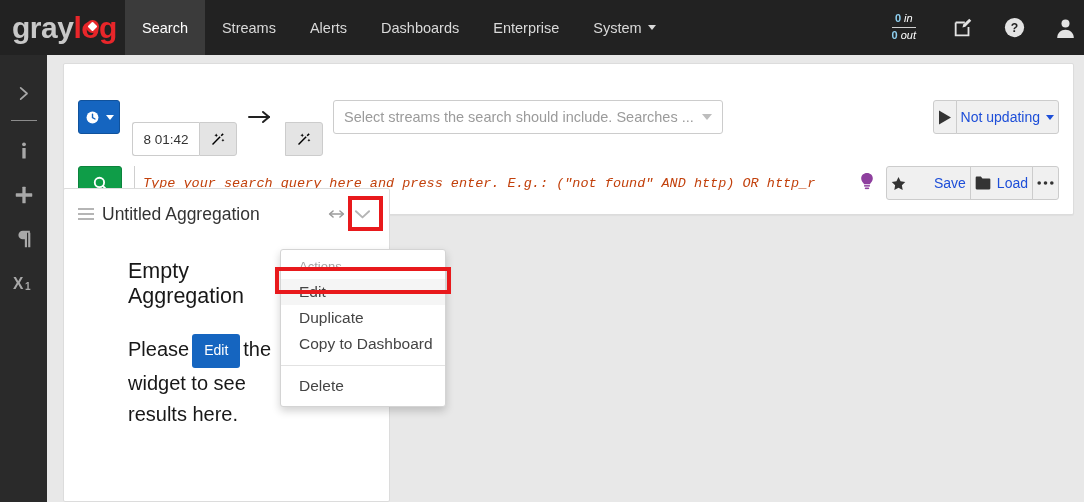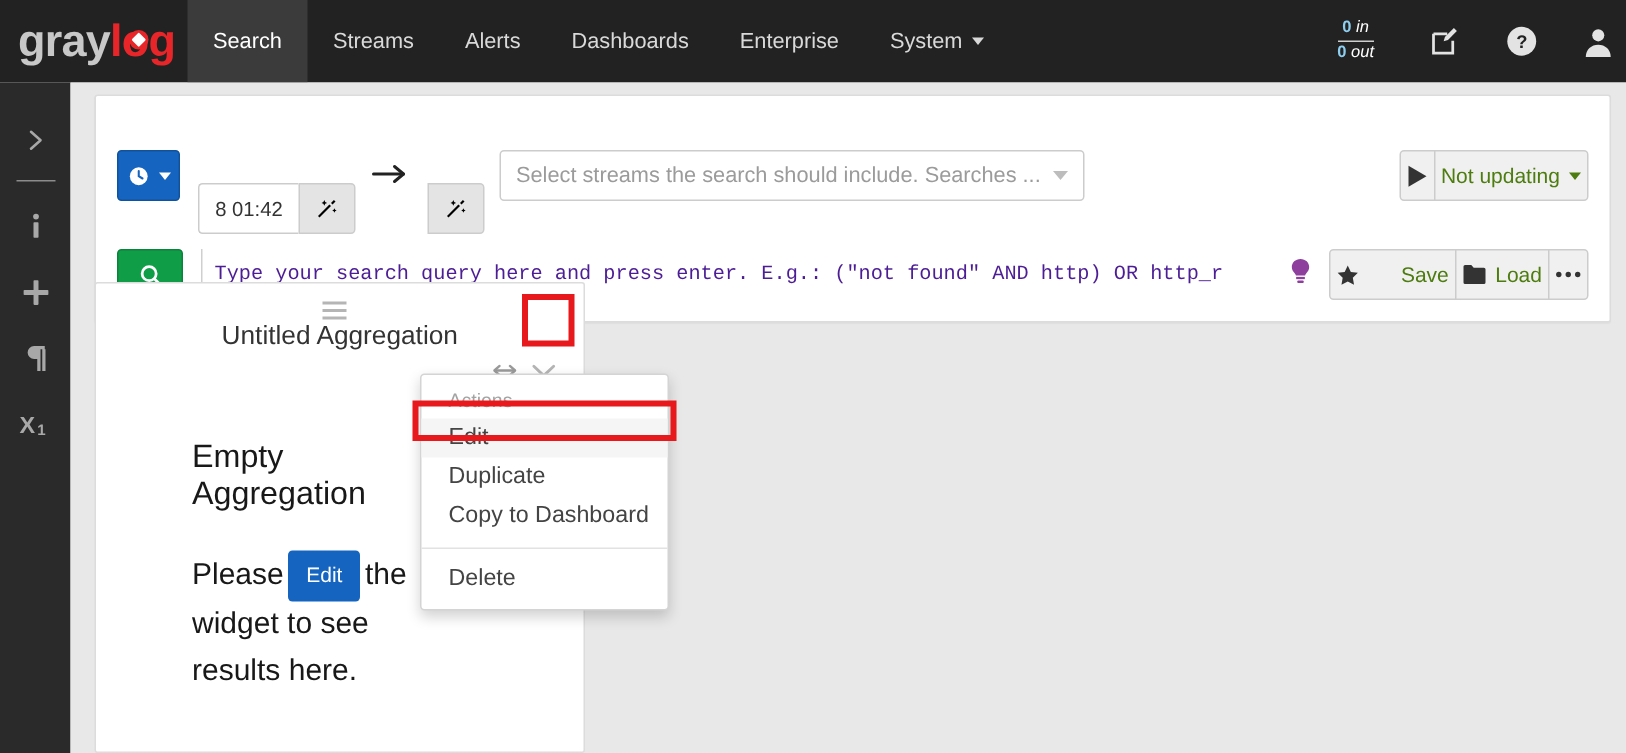--- a/index.html
+++ b/index.html
@@ -111,21 +111,21 @@
     box-shadow: 0 1px 1px rgba(0,0,0,0.04);
   }
   .row1 { display: flex; align-items: center; }
   .row2 { display: flex; align-items: center; margin-top: 10px; }
 
   .btn {
     font-family: "Liberation Sans", sans-serif;
     font-size: 14px;
     border: 1px solid #cccccc;
     background: #f0f0f0;
-    color: #4d7c0f;
+    color: #1d4ed8;
     border-radius: 3px;
     height: 34px;
     padding: 0 4px;
     display: inline-flex; align-items: center; justify-content: center;
     cursor: pointer; white-space: nowrap;
   }
   .btn-primary {
     background: #1565c0; border-color: #10529c; color: #ffffff;
   }
   .btn-green {
@@ -192,22 +192,22 @@
     height: 34px;
     margin-left: 12px;
     display: flex; align-items: center;
     position: relative;
     border-left: 1px solid #cfcfcf;
     padding-left: 8px;
     overflow: hidden;
   }
   .query-placeholder {
     font-family: "Liberation Mono", monospace;
-    font-size: 13.5px; color: #4c1d95;
-    white-space: nowrap; overflow: hidden;
+    font-size: 13.5px; color: #c2410c;
+    white-space: nowrap; overflow: hidden; font-style: italic;
   }
   .bulb-icon {
     position: absolute; right: 2px; top: 50%;
     transform: translateY(-50%);
     color: #8e3f9e;
   }
   .save-group { margin-left: 10px; }
   .save-group .btn { gap: 6px; }
 
   
@@ -216,21 +216,20 @@
     left: 63px; top: 188px;
     width: 327px; height: 314px;
     background: #ffffff;
     border: 1px solid #dcdcdc;
     border-radius: 2px;
   }
   .widget-header {
     display: flex; align-items: center;
     padding: 12px 14px 6px 14px;
     position: relative;
-    flex-direction: column;
   }
   .hamburger { margin-right: 8px; display: flex; flex-direction: column; gap: 3px; }
   .hamburger span { display: block; width: 16px; height: 2px; background: #b5b5b5; }
   .widget-title {
     font-size: 17.5px; color: #333333; white-space: nowrap;
   }
   .widget-actions {
     margin-left: auto; display: flex; align-items: center; gap: 4px;
   }
   .resize-icon { color: #9a9a9a; display: flex; align-items: center; }

